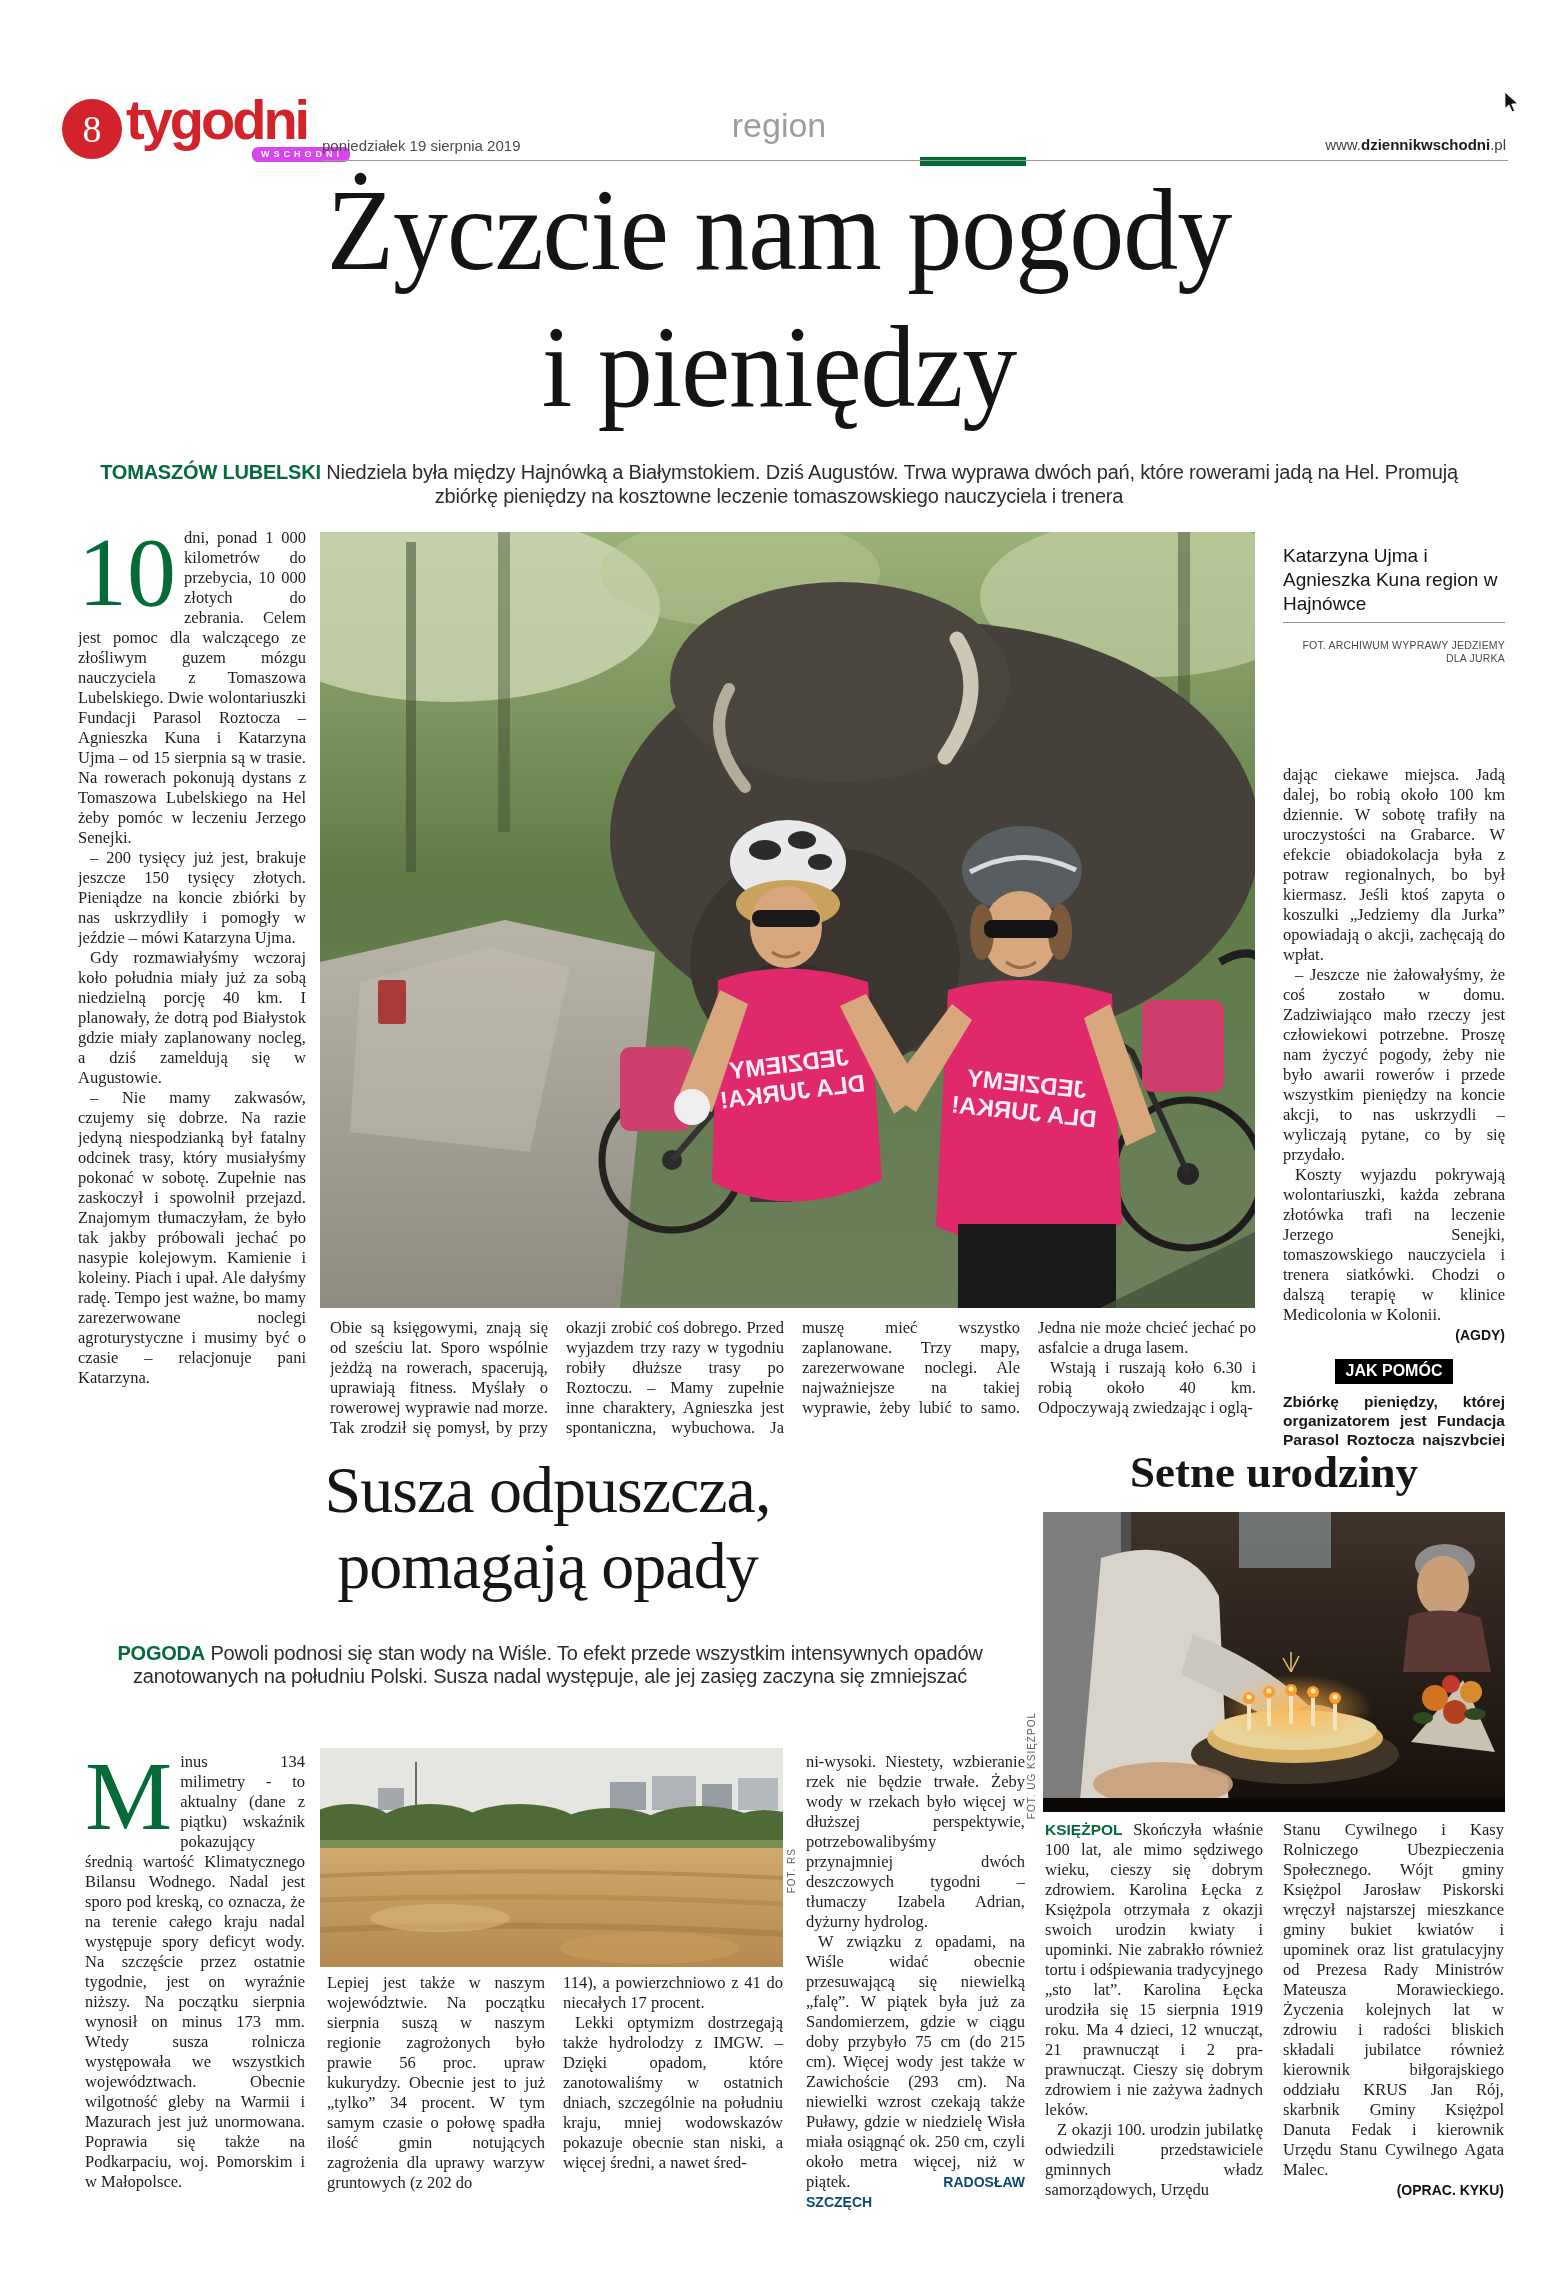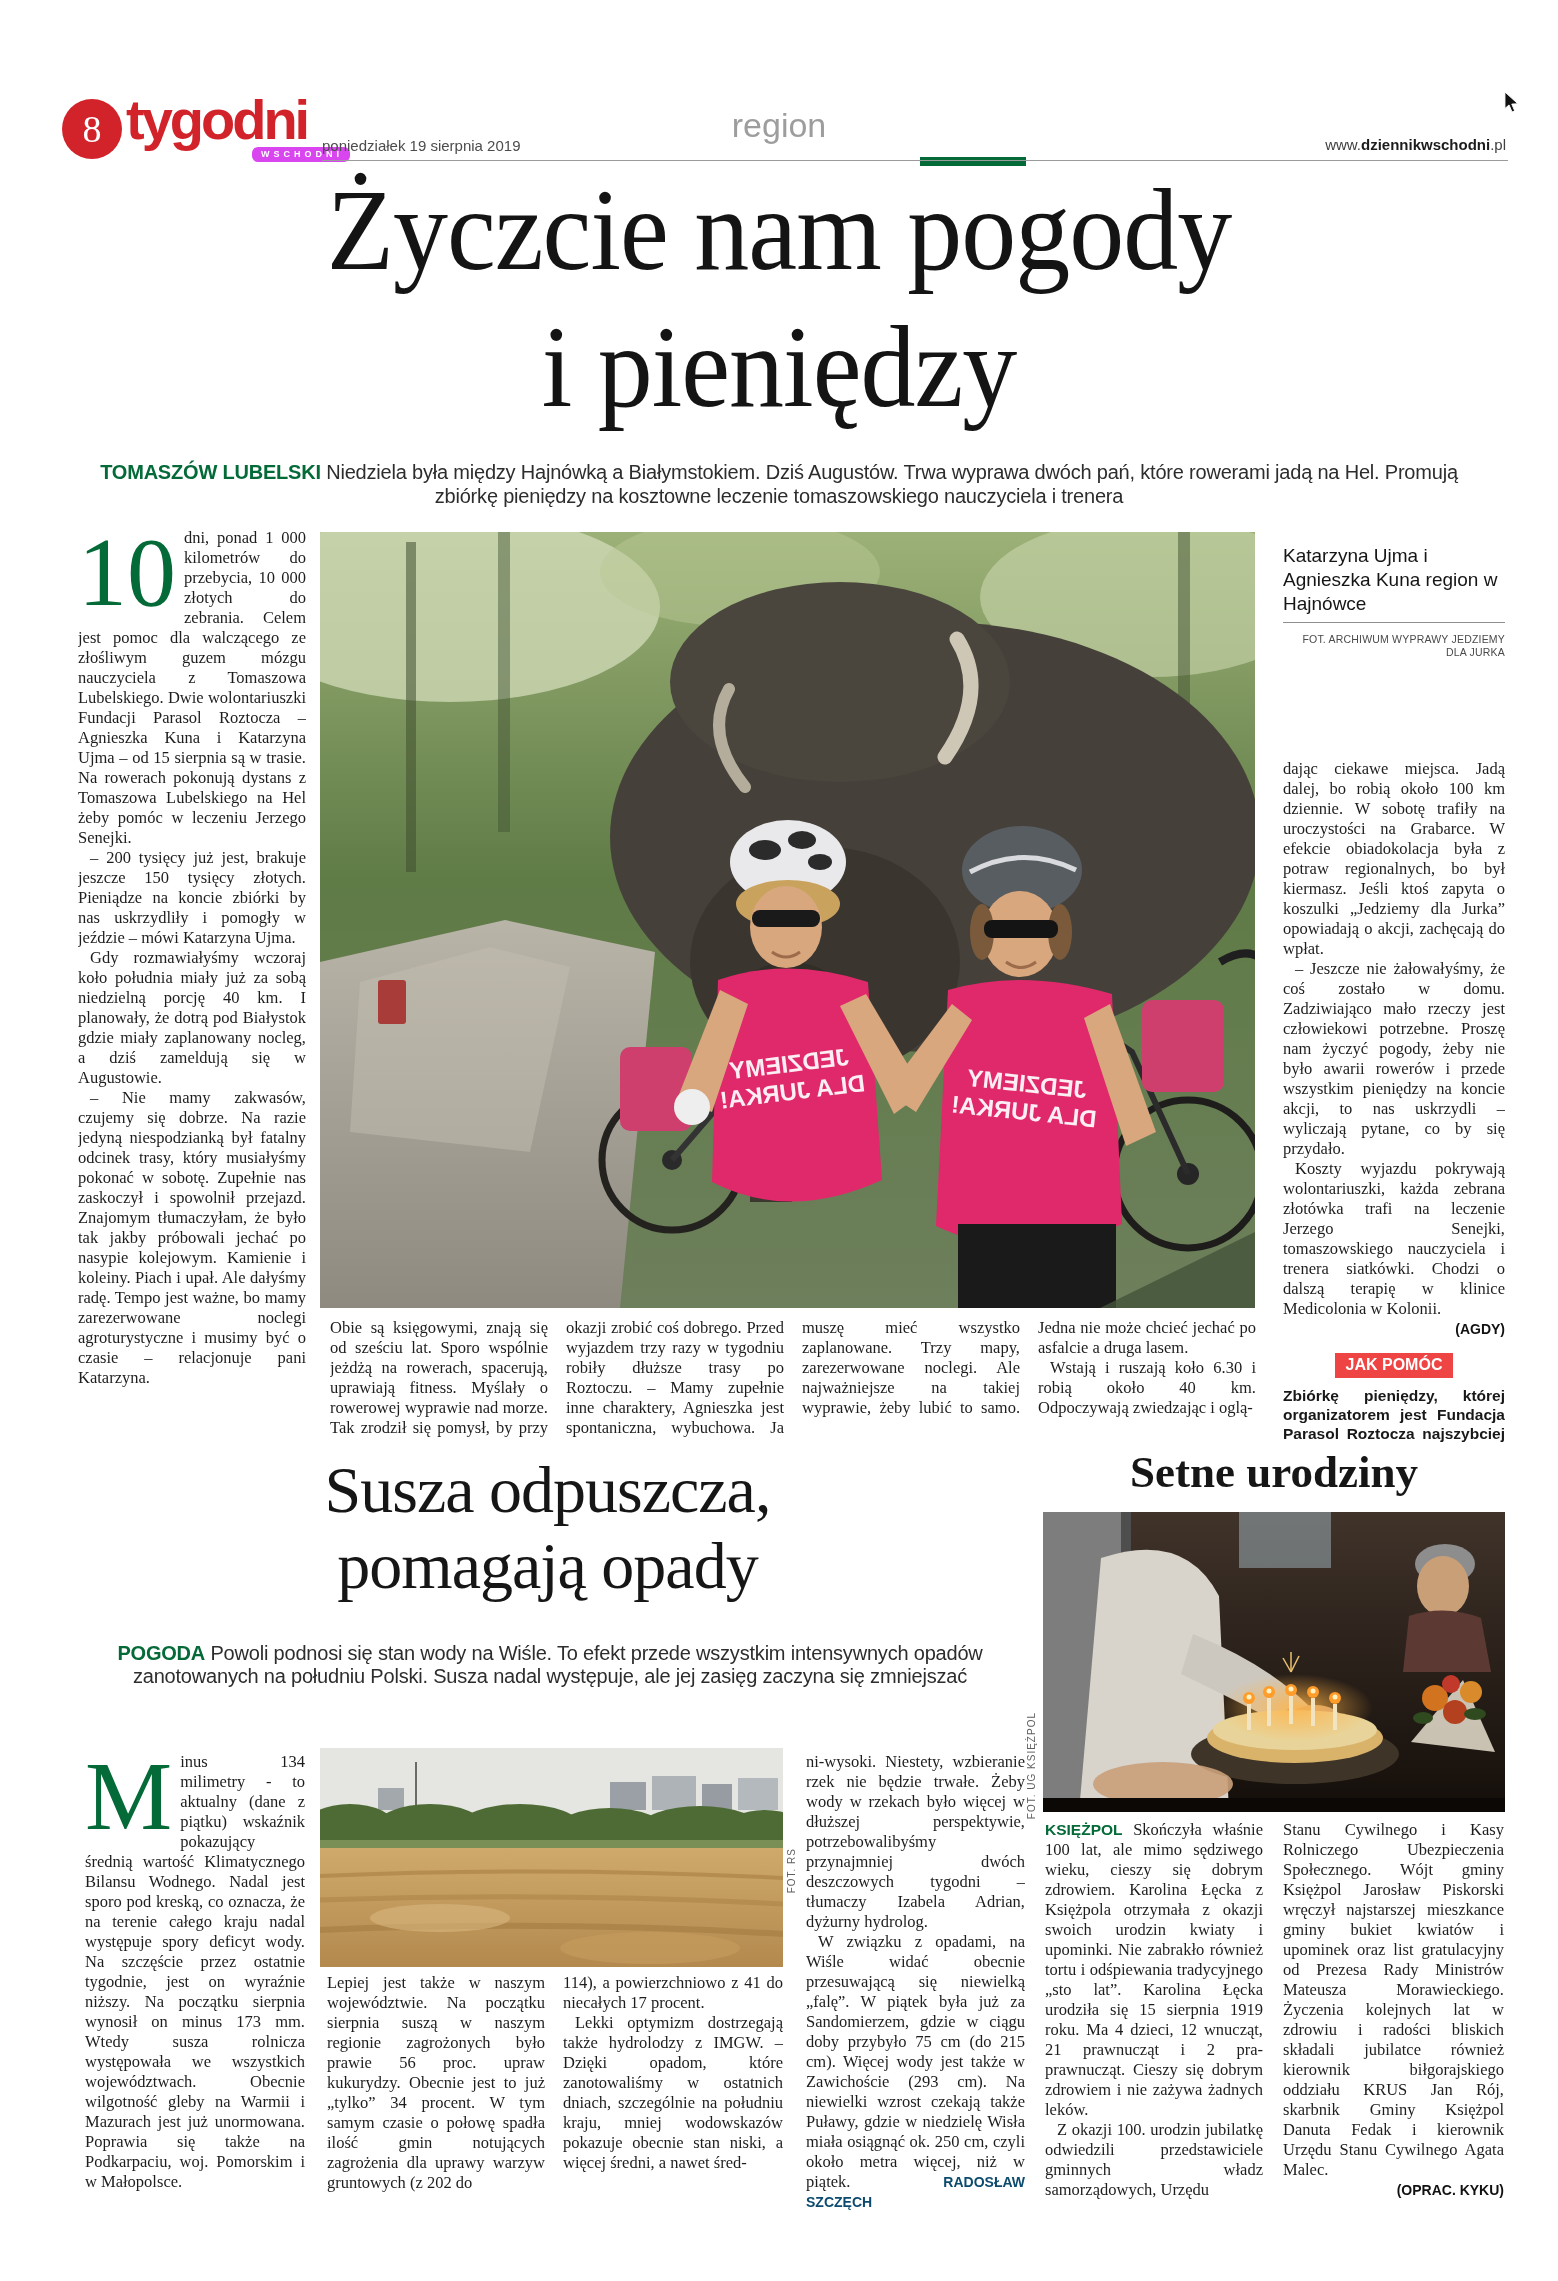--- a/index.html
+++ b/index.html
@@ -52,23 +52,23 @@
   
   .photo{position:absolute;overflow:hidden;background:#777;}
   .photo svg{display:block;width:100%;height:100%;}
   .vcredit{position:absolute;writing-mode:vertical-rl;transform:rotate(180deg);
     font:10px "Liberation Sans",sans-serif;color:#5e5e5e;letter-spacing:1px;}
 
   
   .rcol{position:absolute;left:1283px;top:544px;width:222px;height:902px;overflow:hidden;}
   .ph-caption{font:19px/24px "Liberation Sans",sans-serif;color:#151515;margin:0 0 6px 0;}
   .ph-credit{font:10.5px/13px "Liberation Sans",sans-serif;color:#4a4a4a;letter-spacing:0.2px;
-    border-top:1px solid #8f8f8f;padding-top:10px;text-align:right;}
+    border-top:1px solid #8f8f8f;padding-top:16px;text-align:right;}
   .rcol .body{margin-top:100px;}
-  .howto-label{display:block;width:max-content;margin:16px auto 8px auto;background:#ef4444;
+  .howto-label{display:block;width:max-content;margin:16px auto 8px auto;background:#000000;
     color:#fff;font:bold 16px/16px "Liberation Sans",sans-serif;padding:4px 11px 5px 11px;}
   .howto-text{font:bold 15.5px/19px "Liberation Sans",sans-serif;color:#181818;text-align:justify;}
 
   
   .cap-flow{position:absolute;left:330px;top:1318px;width:926px;height:136px;overflow:hidden;
     column-count:4;column-gap:18px;}
 </style>
 </head>
 <body>
 

